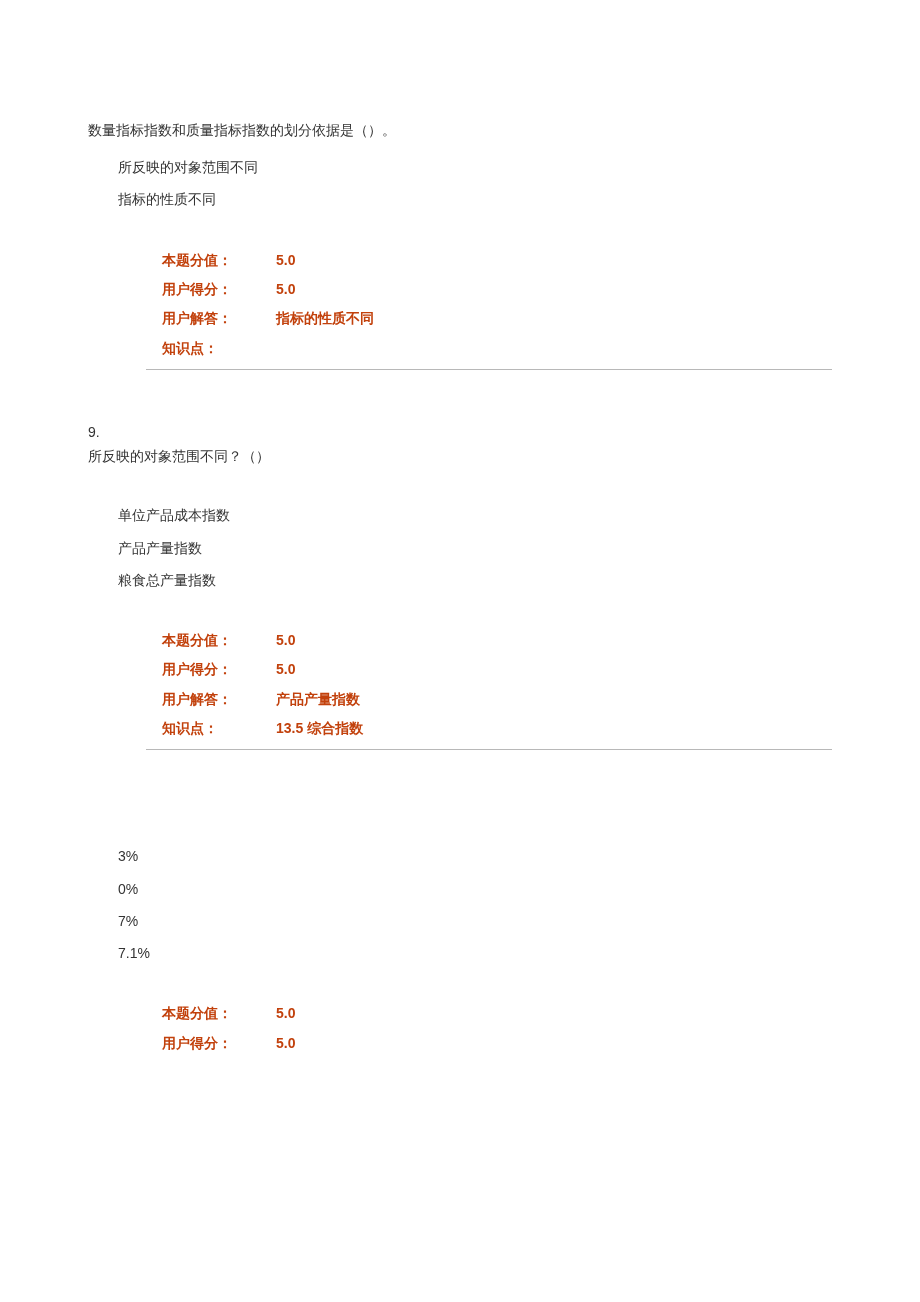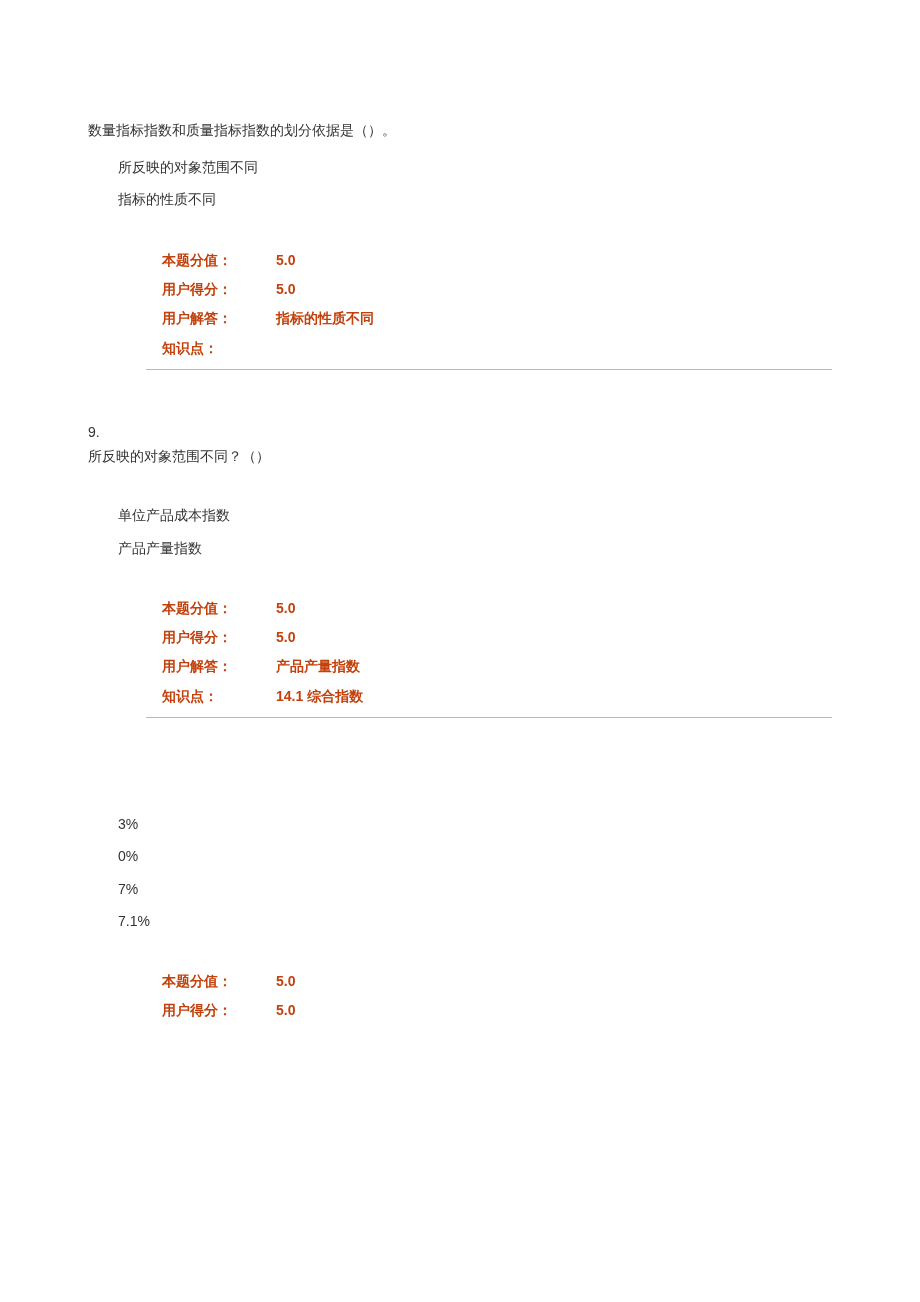--- a/index.html
+++ b/index.html
@@ -90,37 +90,38 @@
     <div class="divider"></div>
   </div>
 
   <div class="question-block">
     <div class="q-number">9.</div>
     <div class="q-stem">所反映的对象范围不同？（）</div>
     <div class="spacer-small"></div>
     <div class="options">
       <div class="option-item">单位产品成本指数</div>
       <div class="option-item">产品产量指数</div>
+      <div class="option-item">粮食总产量指数</div>
     </div>
     <div class="info-table">
       <div class="info-row">
         <span class="info-label">本题分值：</span>
         <span class="info-value">5.0</span>
       </div>
       <div class="info-row">
         <span class="info-label">用户得分：</span>
         <span class="info-value">5.0</span>
       </div>
       <div class="info-row">
         <span class="info-label">用户解答：</span>
         <span class="info-value">产品产量指数</span>
       </div>
       <div class="info-row">
         <span class="info-label">知识点：</span>
-        <span class="info-value">14.1  综合指数</span>
+        <span class="info-value">13.5  综合指数</span>
       </div>
     </div>
     <div class="divider"></div>
   </div>
 
   <div class="question-block">
     <div class="spacer-small"></div>
     <div class="spacer-small"></div>
     <div class="options">
       <div class="option-item">3%</div>

